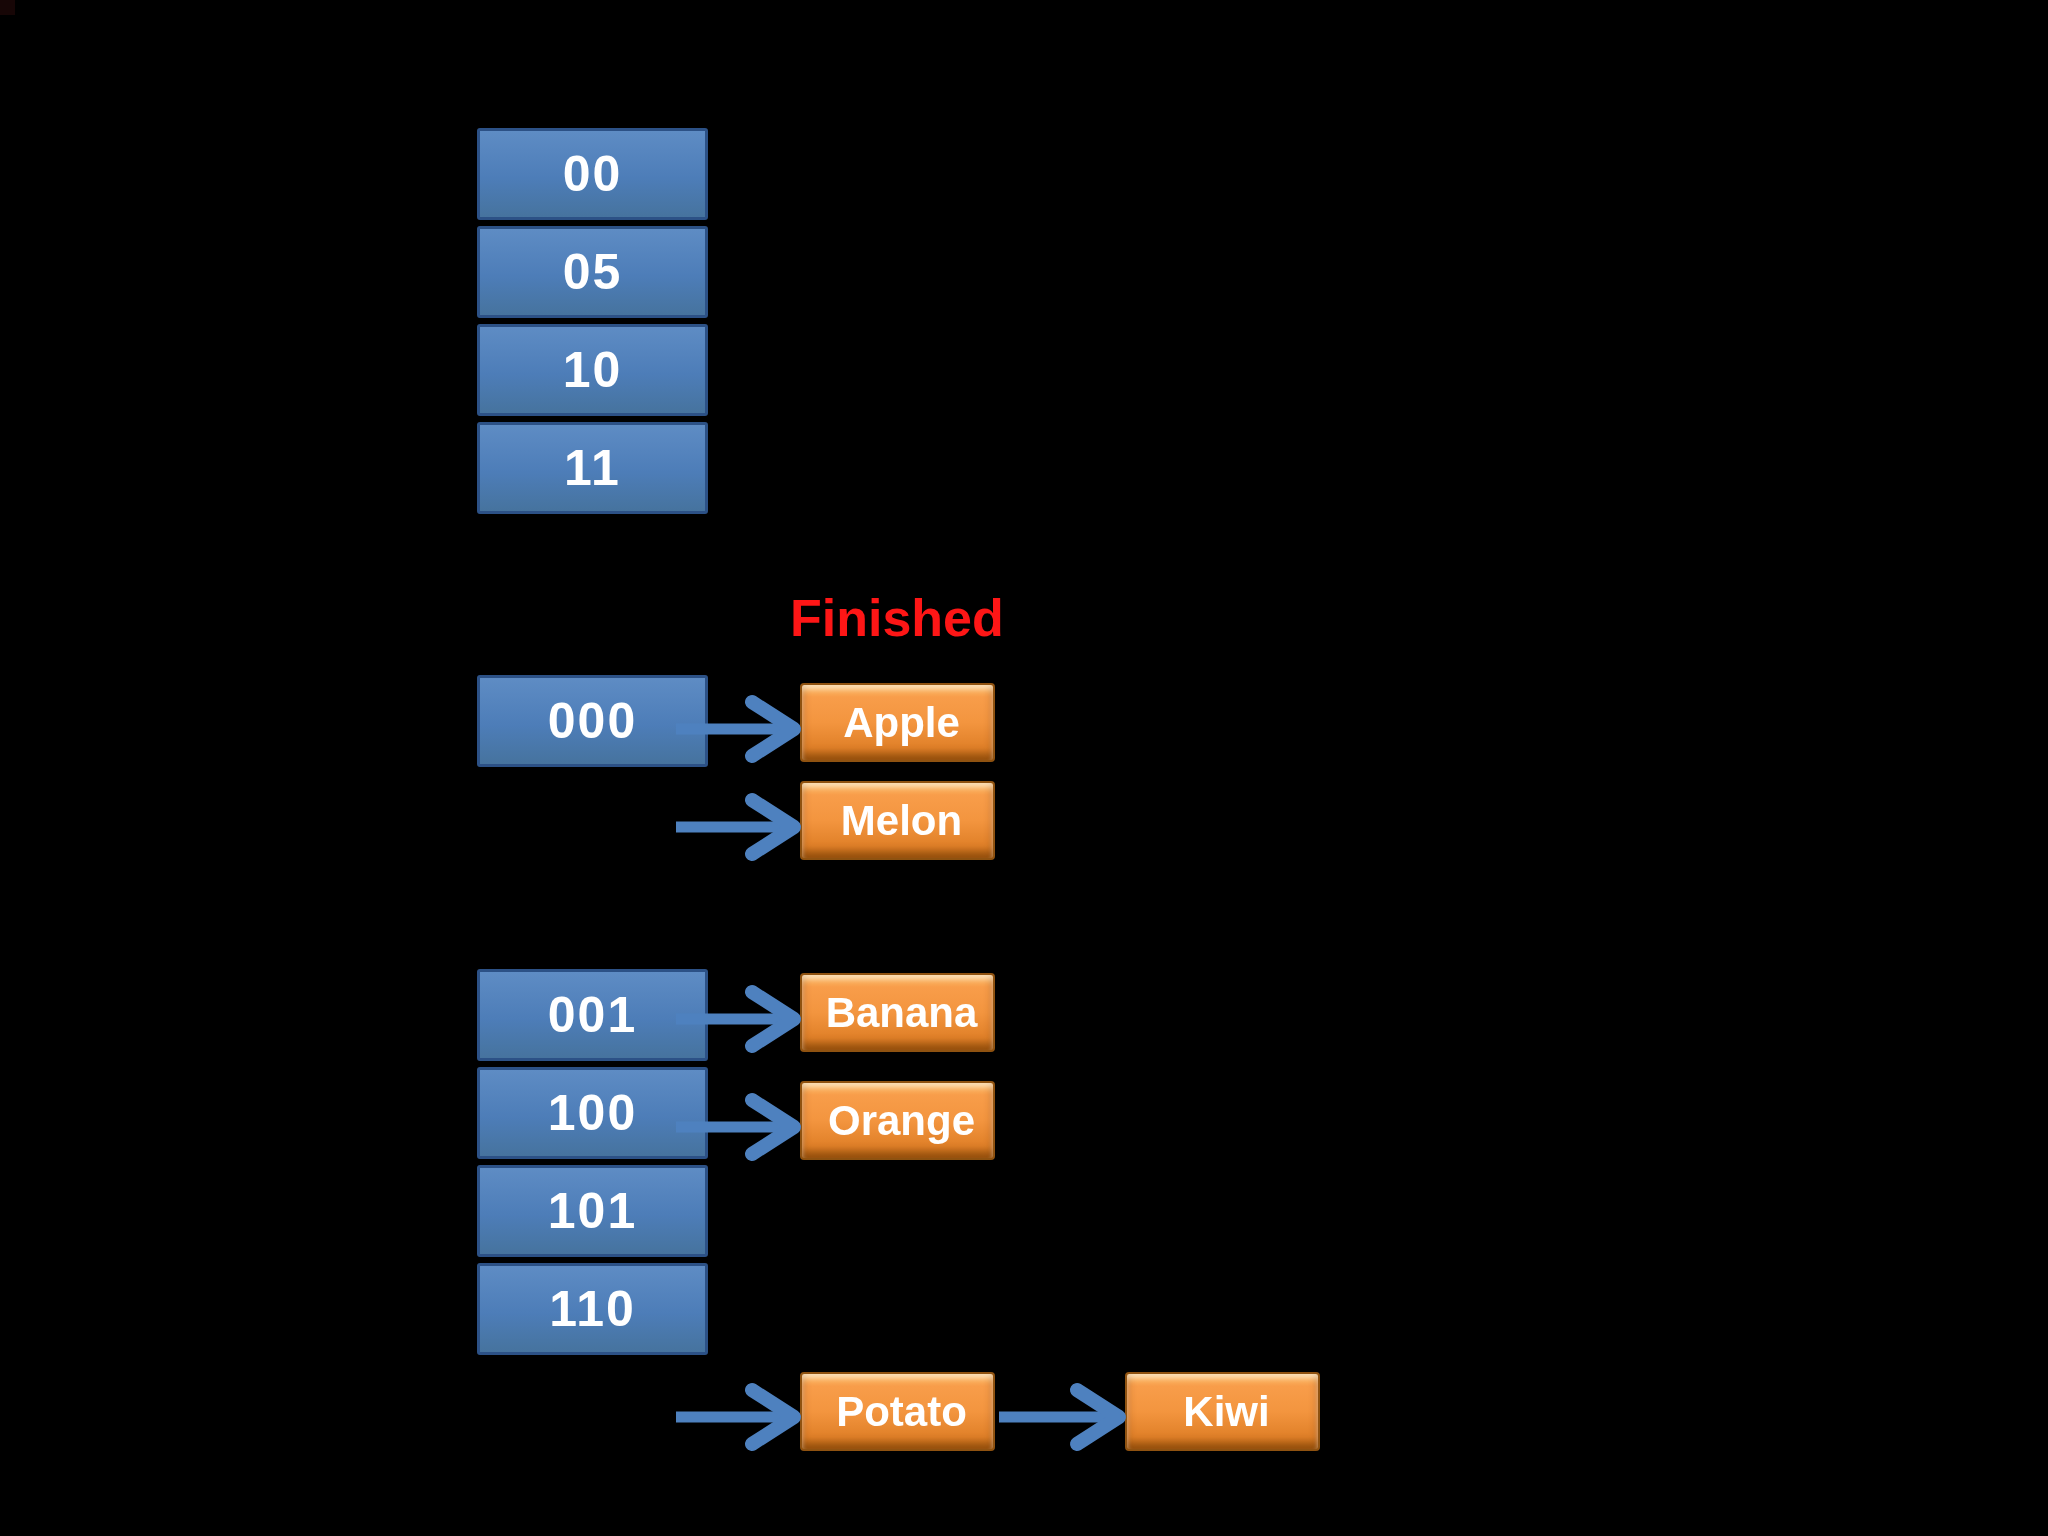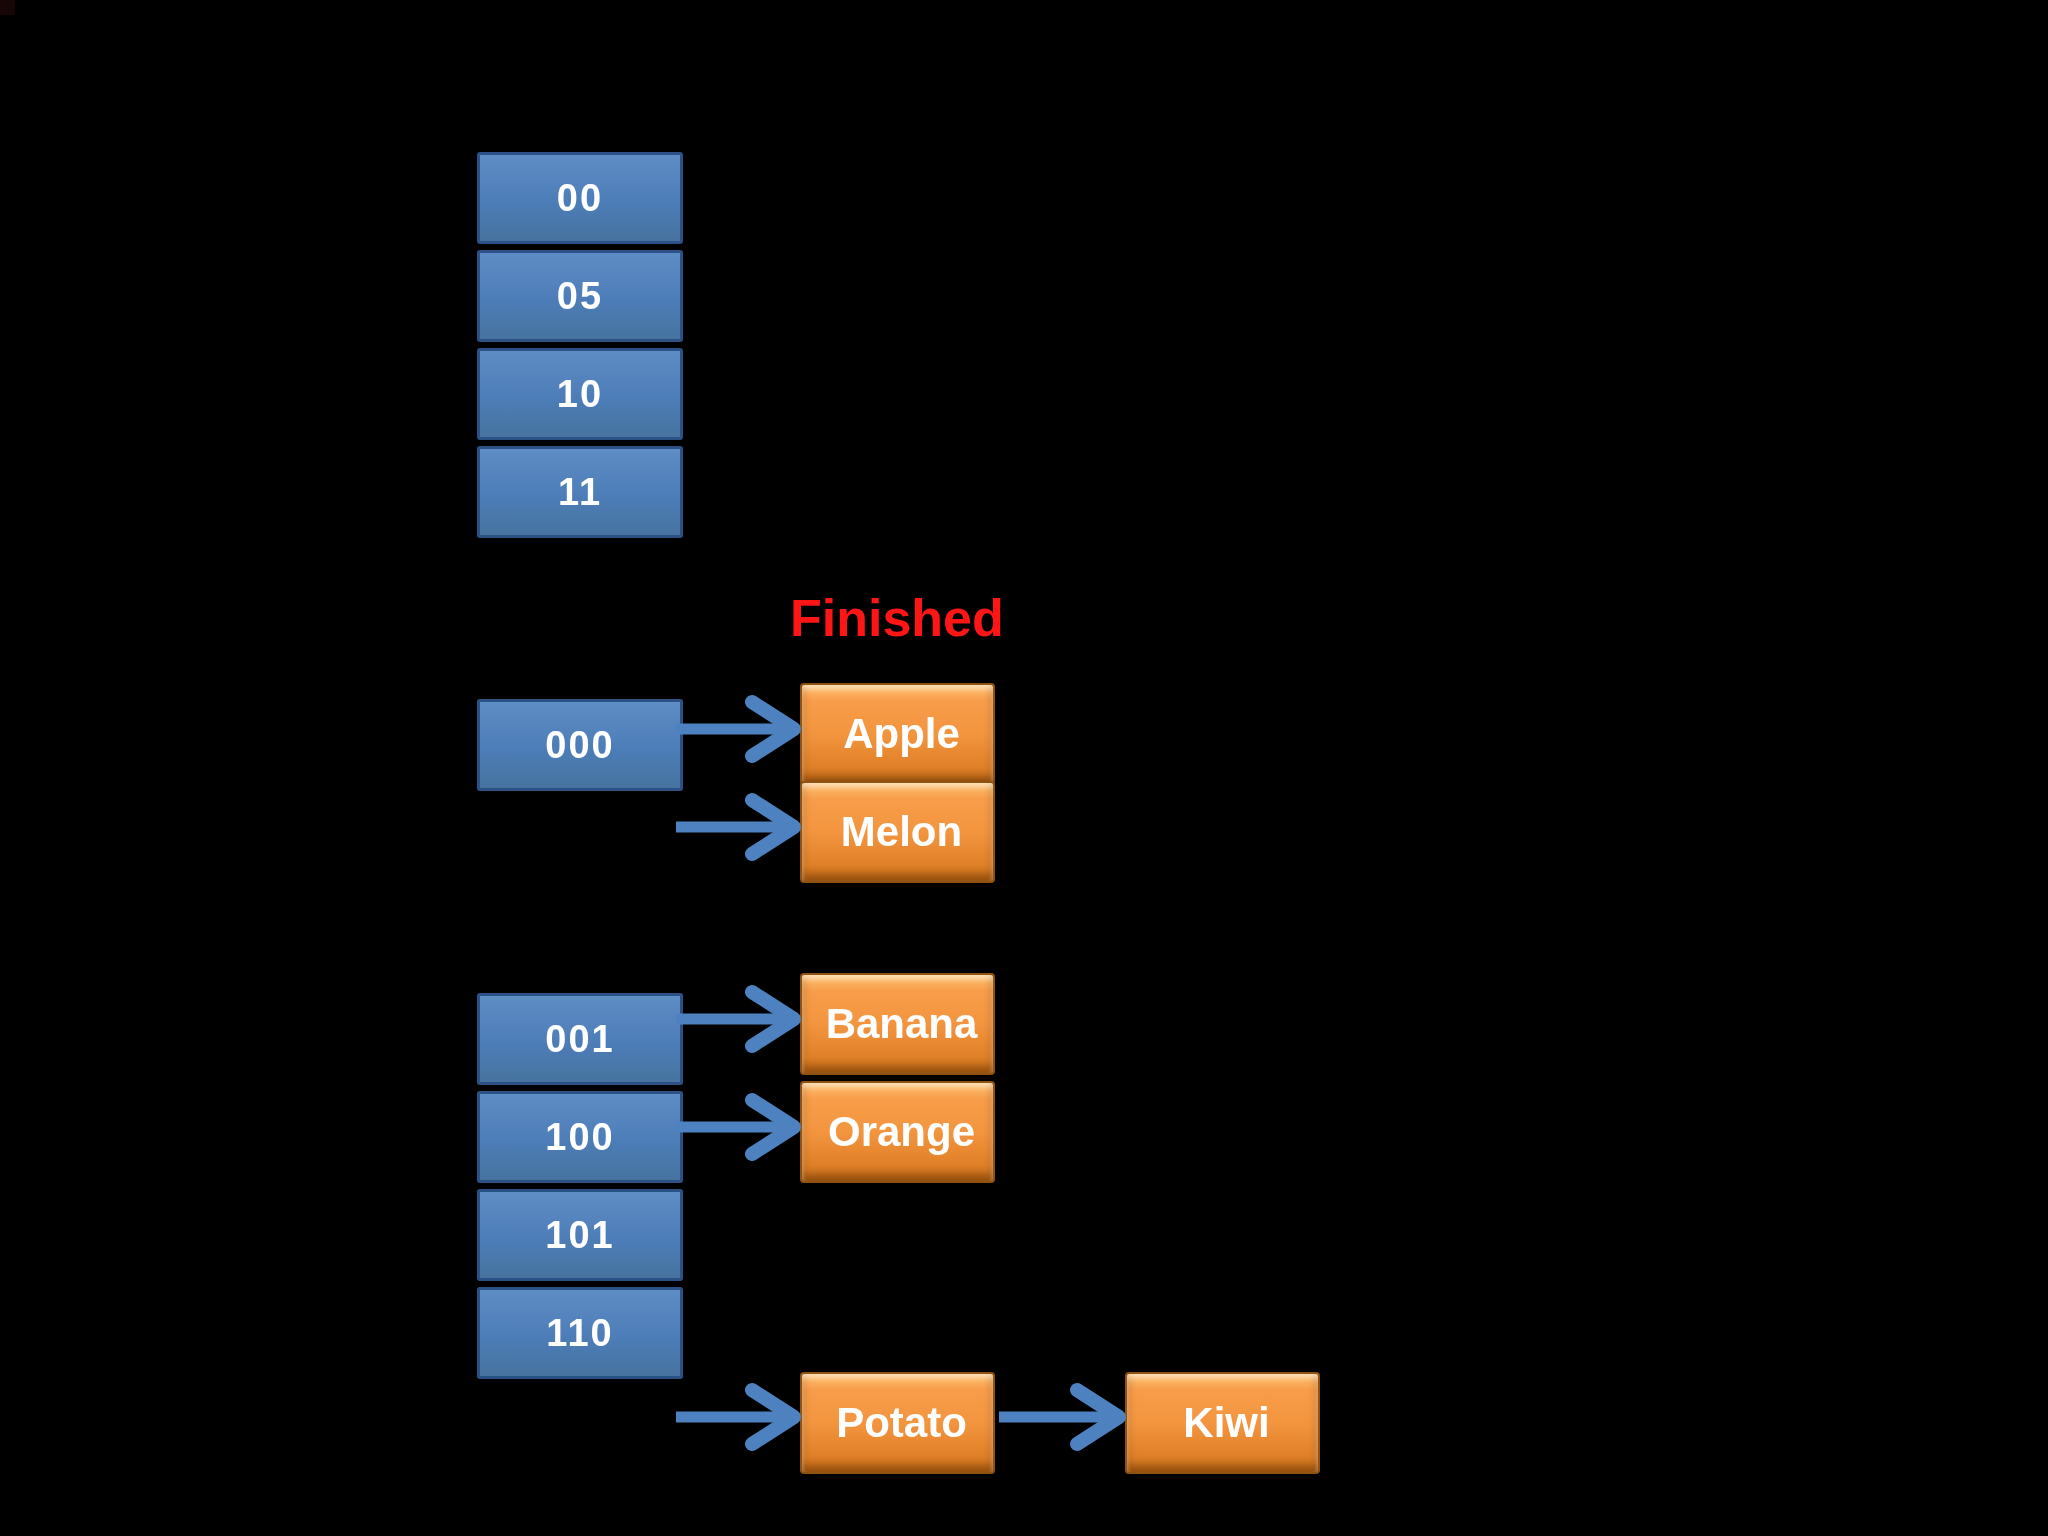--- a/index.html
+++ b/index.html
@@ -22,33 +22,32 @@
     width:2048px;height:1536px;
     background:var(--background);
     overflow:hidden;
     font-family:"Liberation Sans", sans-serif;
   }
   .corner-artifact{
     position:absolute;left:0;top:0;width:15px;height:15px;
     background:#170606;
   }
   .cell{
-    position:absolute;left:477px;width:206px;height:92px;
+    position:absolute;left:477px;width:231px;height:92px;
     box-sizing:border-box;
     background:linear-gradient(180deg,var(--blue-fill-light) 0%,var(--blue-fill) 55%,#46739e 100%);
     border:3px solid var(--blue-border);
     border-radius:3px;
     color:var(--text);
-    font-weight:bold;font-size:38px;letter-spacing:2px;
+    font-weight:bold;font-size:50px;letter-spacing:2px;
     display:flex;align-items:center;justify-content:center;
     box-shadow:0 3px 5px rgba(0,0,0,.6);
-    margin-top:24px;
   }
   .value-box{
-    position:absolute;width:195px;height:102px;
+    position:absolute;width:195px;height:79px;
     box-sizing:border-box;
     background:linear-gradient(180deg,var(--orange-top) 0%,#f89d4a 16%,var(--orange-mid) 50%,#e08028 84%,var(--orange-bottom) 100%);
     border:2px solid var(--orange-border);
     border-radius:4px;
     color:var(--text);
     font-weight:bold;font-size:42px;
     display:flex;align-items:center;justify-content:center;
     box-shadow:inset 0 4px 5px rgba(255,255,255,.5),
                inset 0 -6px 8px rgba(100,45,0,.5),
                3px 5px 8px rgba(0,0,0,.55);

